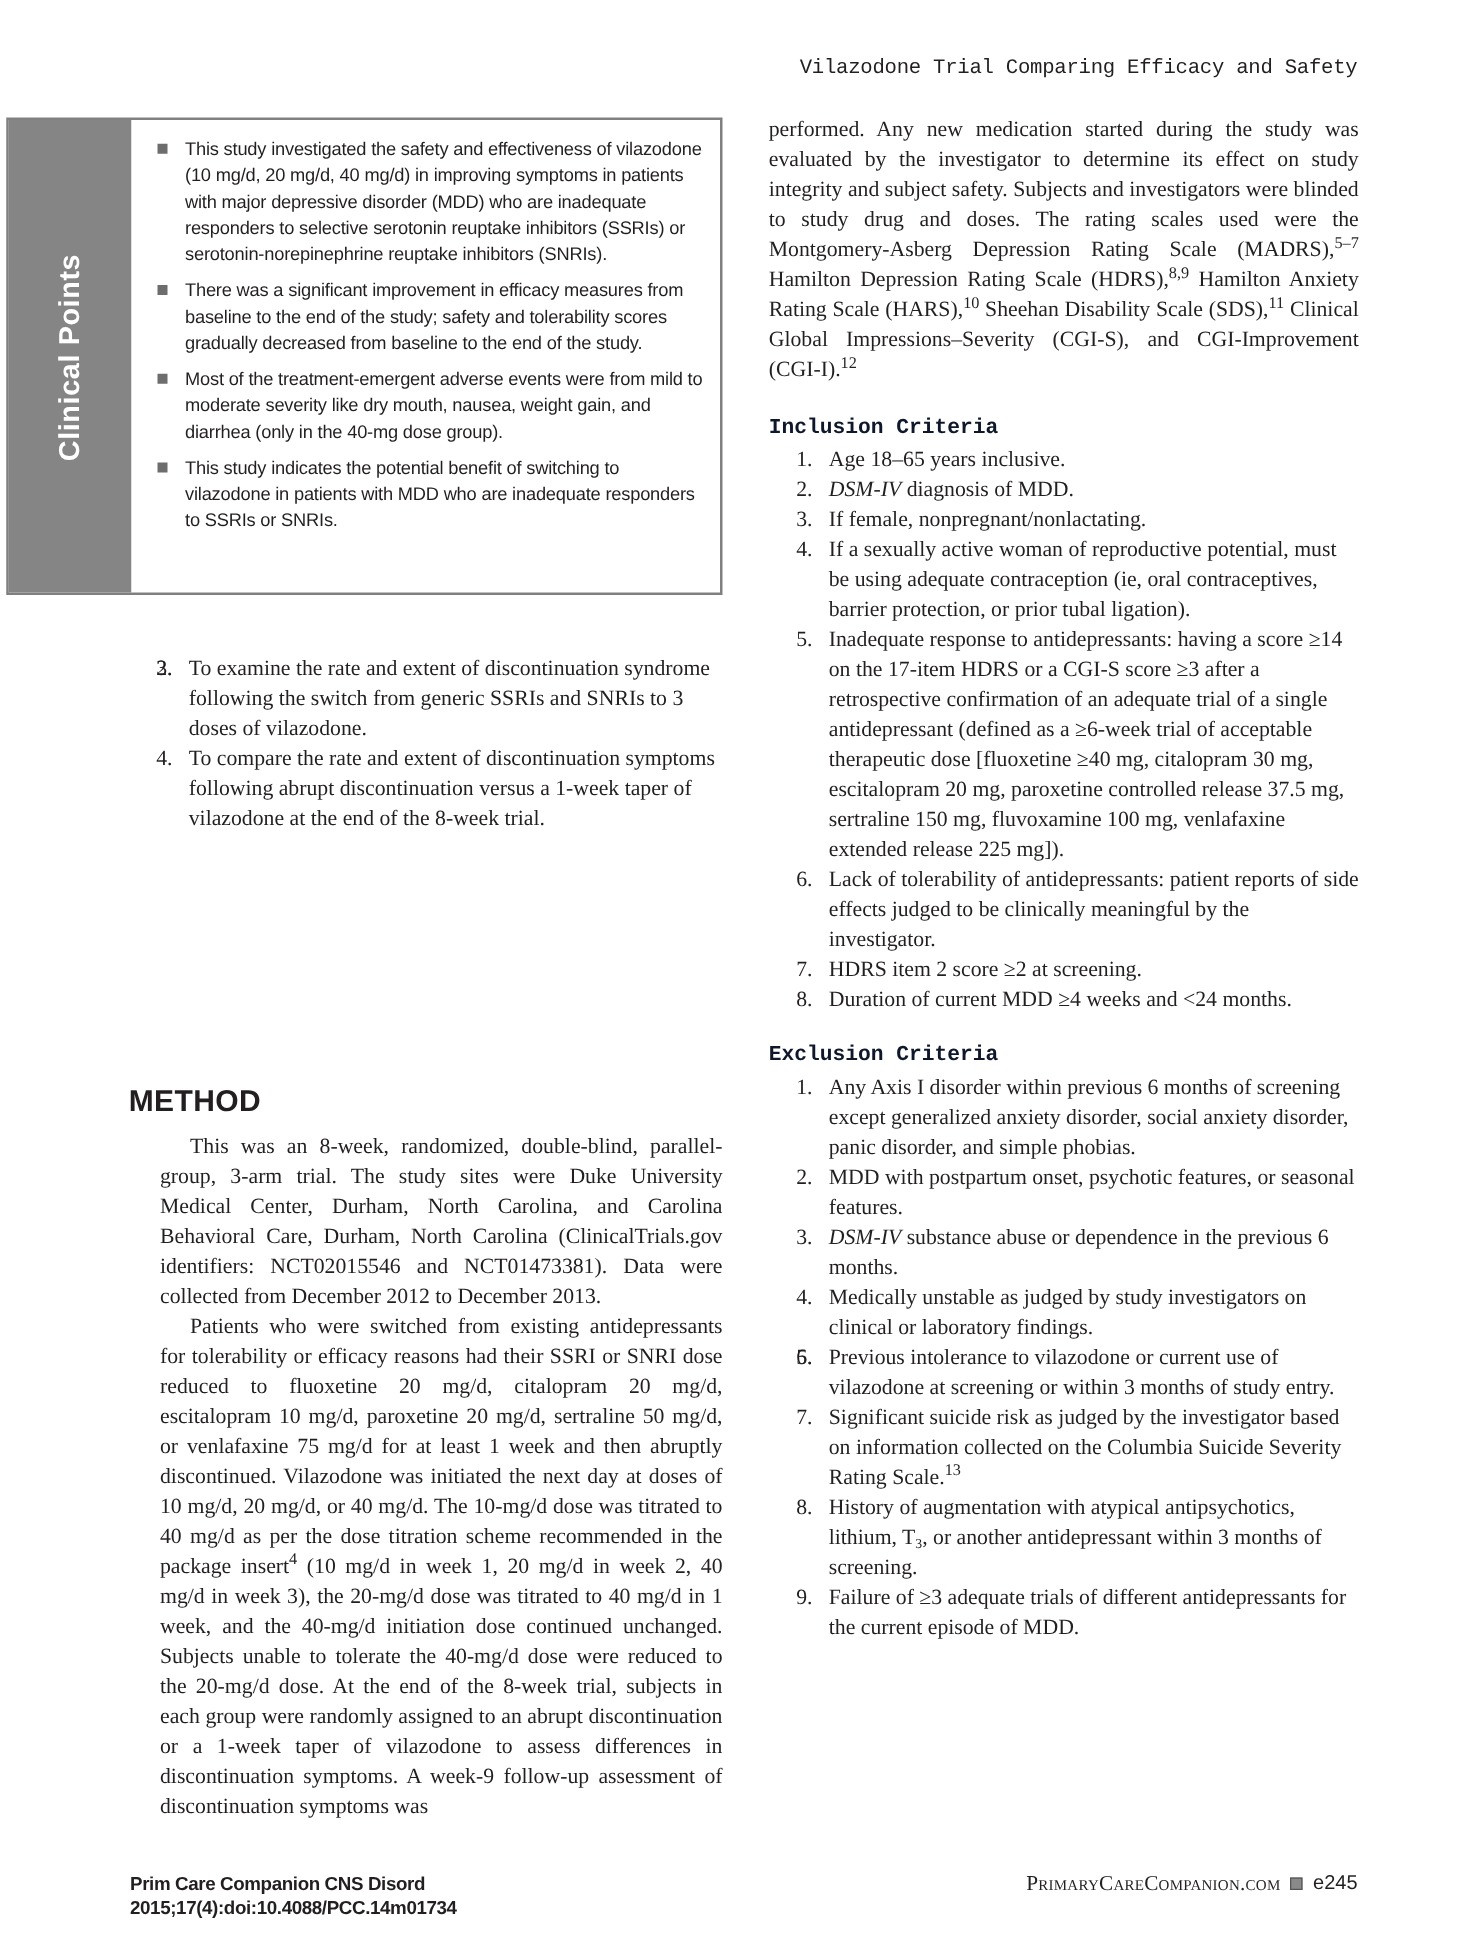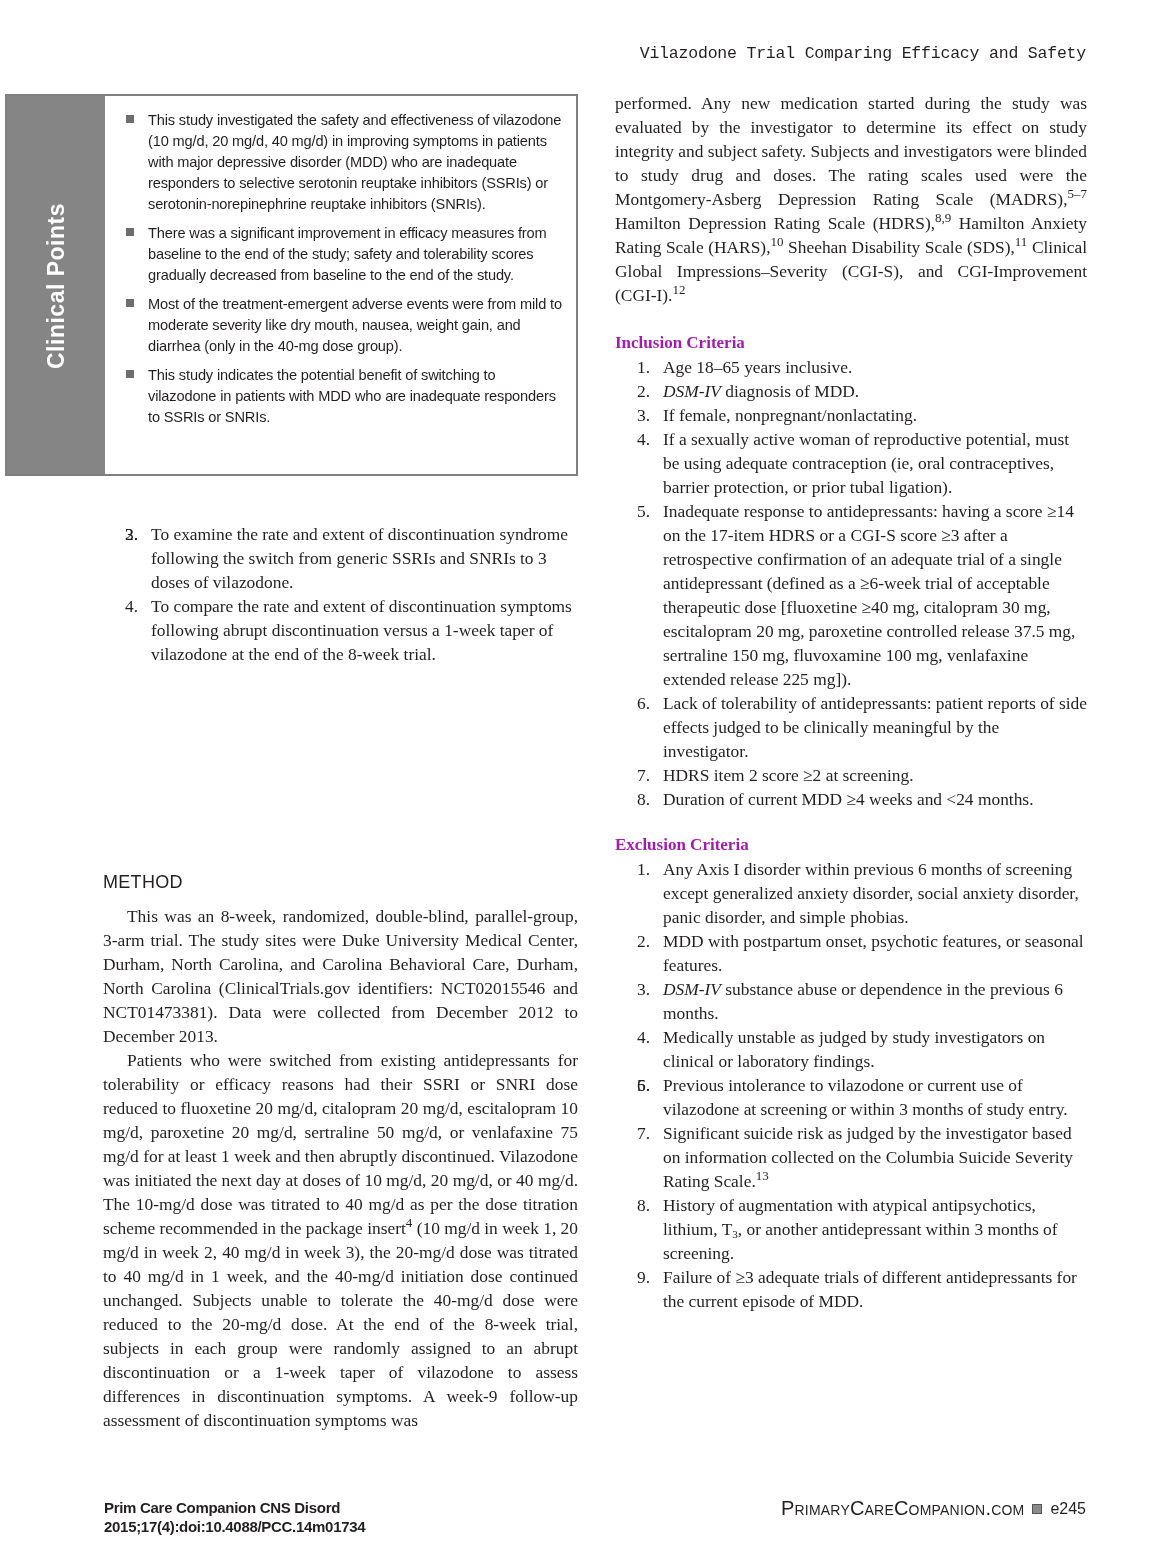--- a/index.html
+++ b/index.html
@@ -29,37 +29,37 @@
   .cp-item { position: relative; padding-left: 25px; margin-bottom: 8px;
     font-family: "Liberation Sans", sans-serif; font-size: 14.6px; line-height: 21px; color: #231f20; letter-spacing: -0.15px; }
   .cp-bullet { position: absolute; left: 3px; top: 5px; width: 8px; height: 8px; background: #6d6d6d; }
 
   
   .col { position: absolute; font-family: "Liberation Serif", serif; font-size: 17.4px; line-height: 24px; color: #231f20; }
   .col-left { left: 103px; width: 475px; }
   .col-right { left: 615px; width: 472px; }
 
   .justify { text-align: justify; }
-  .indent { text-indent: 24px; }
+  .indent { text-indent: 24px; margin-left: 25px; }
   p { margin: 0; }
 
   .num-list { margin: 0; padding: 0; list-style: none; }
   .num-item { position: relative; padding-left: 48px; }
   .num-item .n { position: absolute; left: 22px; top: 0; }
 
-  .sec-head { font-family: "Liberation Sans", sans-serif; font-weight: normal; font-size: 18px; letter-spacing: 0.3px; margin: 0; }
-  .sub-head { font-family: Liberation Serif, serif; font-weight: bold; font-size: 17px; margin: 0; line-height: 24px; color: #a21caf; }
+  .sec-head { font-family: "Liberation Sans", sans-serif; font-weight: bold; font-size: 24px; letter-spacing: 0.3px; margin: 0; }
+  .sub-head { font-family: Liberation Mono, monospace; font-weight: bold; font-size: 17px; margin: 0; line-height: 24px; color: #0f172a; }
 
   sup { font-size: 13px; line-height: 0; vertical-align: 7px; }
   sub { font-size: 11px; line-height: 0; vertical-align: -3px; }
   i { font-style: italic; }
 
   .footer-left { position: absolute; left: 104px; top: 1498px; font-family: "Liberation Sans", sans-serif; font-size: 15px; line-height: 19px; letter-spacing: -0.3px; font-weight: bold; }
   .footer-right { position: absolute; right: 84px; top: 1497px; font-size: 16px; display: flex; align-items: center; gap: 8px; }
-  .footer-site { font-family: Liberation Sans, sans-serif; font-variant: small-caps; font-size: 20px; letter-spacing: 0.2px; }
+  .footer-site { font-family: Liberation Serif, serif; font-variant: small-caps; font-size: 17px; letter-spacing: 0.2px; }
   .footer-square { width: 10px; height: 10px; border: 1px solid #555; background: #8a8a8a; box-sizing: border-box; display: inline-block; }
   .footer-page { font-family: "Liberation Sans", sans-serif; font-size: 16px; }
 </style>
 </head>
 <body>
 
 <div class="running-head">Vilazodone Trial Comparing Efficacy and Safety</div>
 
 <div class="cp-box">
   <div class="cp-side">

